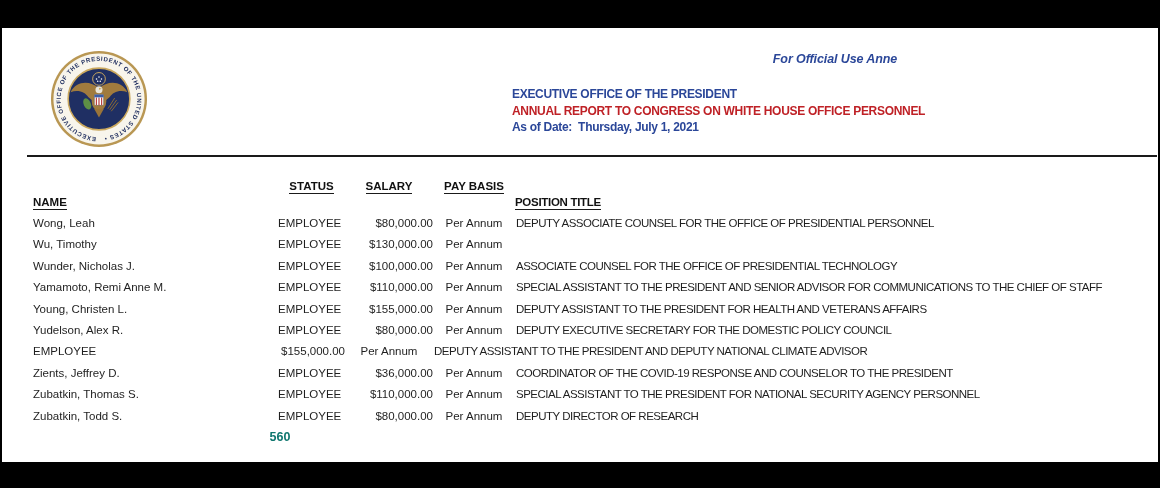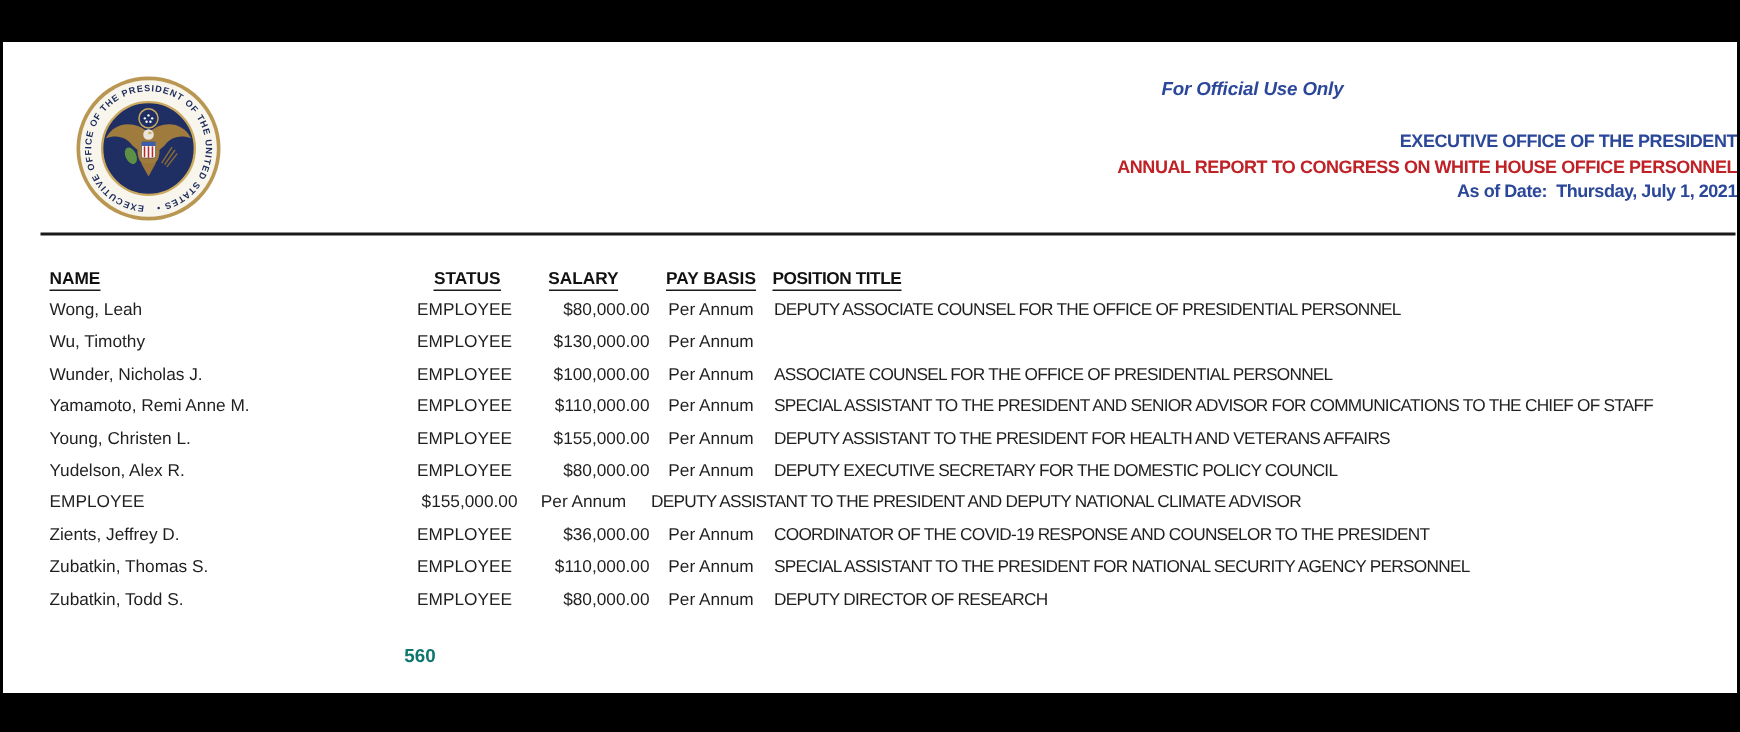--- a/index.html
+++ b/index.html
@@ -26,21 +26,21 @@
     position: absolute;
     left: 510px; top: 24px; width: 646px;
     text-align: center;
     font-size: 12.5px; font-weight: bold; font-style: italic;
     color: #2b4799;
     letter-spacing: -0.1px;
   }
   .hdr-block {
     position: absolute;
     left: 510px; top: 58px; width: 646px;
-    text-align: right;
+    text-align: left;
     font-weight: bold;
     font-size: 12px;
     line-height: 16.5px;
     letter-spacing: -0.3px;
   }
   .hdr-blue { color: #2b4799; }
   .hdr-red  { color: #bf2126; }
   .asof { white-space: pre; }
   .rule {
     position: absolute;
@@ -55,21 +55,21 @@
     font-size: 11.5px;
     color: #1f1f1f;
   }
   .thead, .trow {
     display: grid;
     grid-template-columns: 245px 67px 88px 82px 1fr;
     white-space: nowrap;
   }
   .thead { line-height: 22px; font-weight: bold; color: #111; }
   .trow  { line-height: 21.4px; }
-  .hcell-name, .hcell-position { text-align: left; }
+  .hcell-name, .hcell-position { text-align: left; margin-top: 16px; }
   .hcell-status, .hcell-salary, .hcell-paybasis { text-align: center; }
   .hlabel {
     display: inline-block;
     border-bottom: 1.5px solid #1a1a1a;
     padding-bottom: 0px;
     line-height: 14px;
     margin-top: 4px;
   }
   .cell-salary { text-align: right; }
   .cell-paybasis { text-align: center; }
@@ -125,21 +125,21 @@
       <g>
         <rect x="45.3" y="45.5" width="9.4" height="11" rx="1.2" fill="#ffffff" stroke="#444" stroke-width="0.4"></rect>
         <line x1="47.3" y1="48.5" x2="47.3" y2="56" stroke="#b22a2a" stroke-width="1.1"></line>
         <line x1="50" y1="48.5" x2="50" y2="56.3" stroke="#b22a2a" stroke-width="1.1"></line>
         <line x1="52.7" y1="48.5" x2="52.7" y2="56" stroke="#b22a2a" stroke-width="1.1"></line>
         <rect x="45.3" y="45.5" width="9.4" height="2.8" fill="#3d5fa8"></rect>
       </g>
     </g>
   </svg>
 
-  <div class="fouo">For Official Use Only</div>
+  <div class="fouo">For Official Use Anne</div>
 
   <div class="hdr-block">
     <div class="hdr-blue">EXECUTIVE OFFICE OF THE PRESIDENT</div>
     <div class="hdr-red">ANNUAL REPORT TO CONGRESS ON WHITE HOUSE OFFICE PERSONNEL</div>
     <div class="hdr-blue asof">As of Date:  Thursday, July 1, 2021</div>
   </div>
 
   <div class="rule"></div>
 
   <div class="table">
@@ -162,21 +162,21 @@
           <div class="cell-name">Wu, Timothy</div>
           <div class="cell-status">EMPLOYEE</div>
           <div class="cell-salary">$130,000.00</div>
           <div class="cell-paybasis">Per Annum</div>
         </div>
         <div class="trow">
           <div class="cell-name">Wunder, Nicholas J.</div>
           <div class="cell-status">EMPLOYEE</div>
           <div class="cell-salary">$100,000.00</div>
           <div class="cell-paybasis">Per Annum</div>
-          <div class="cell-position">ASSOCIATE COUNSEL FOR THE OFFICE OF PRESIDENTIAL PERSONNEL</div>
+          <div class="cell-position">ASSOCIATE COUNSEL FOR THE OFFICE OF PRESIDENTIAL TECHNOLOGY</div>
         </div>
         <div class="trow">
           <div class="cell-name">Yamamoto, Remi Anne M.</div>
           <div class="cell-status">EMPLOYEE</div>
           <div class="cell-salary">$110,000.00</div>
           <div class="cell-paybasis">Per Annum</div>
           <div class="cell-position">SPECIAL ASSISTANT TO THE PRESIDENT AND SENIOR ADVISOR FOR COMMUNICATIONS TO THE CHIEF OF STAFF</div>
         </div>
         <div class="trow">
           <div class="cell-name">Young, Christen L.</div>

